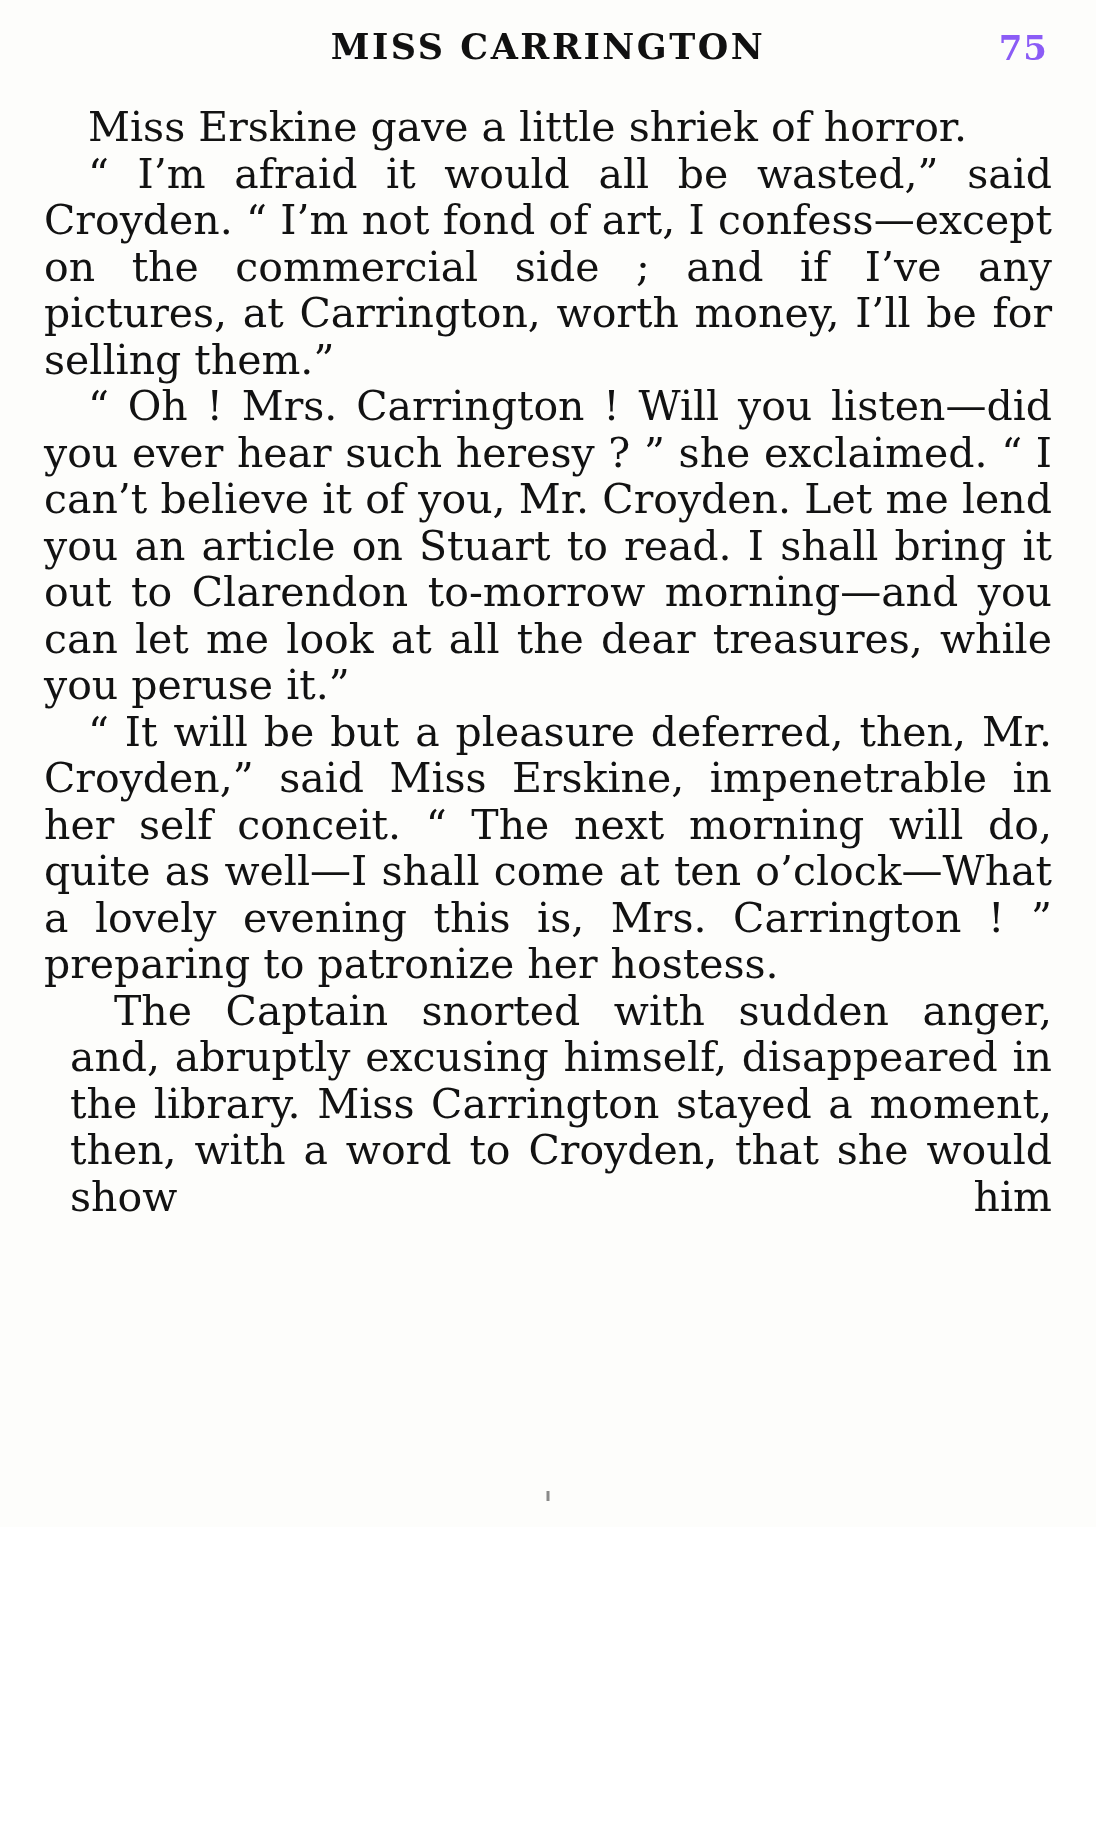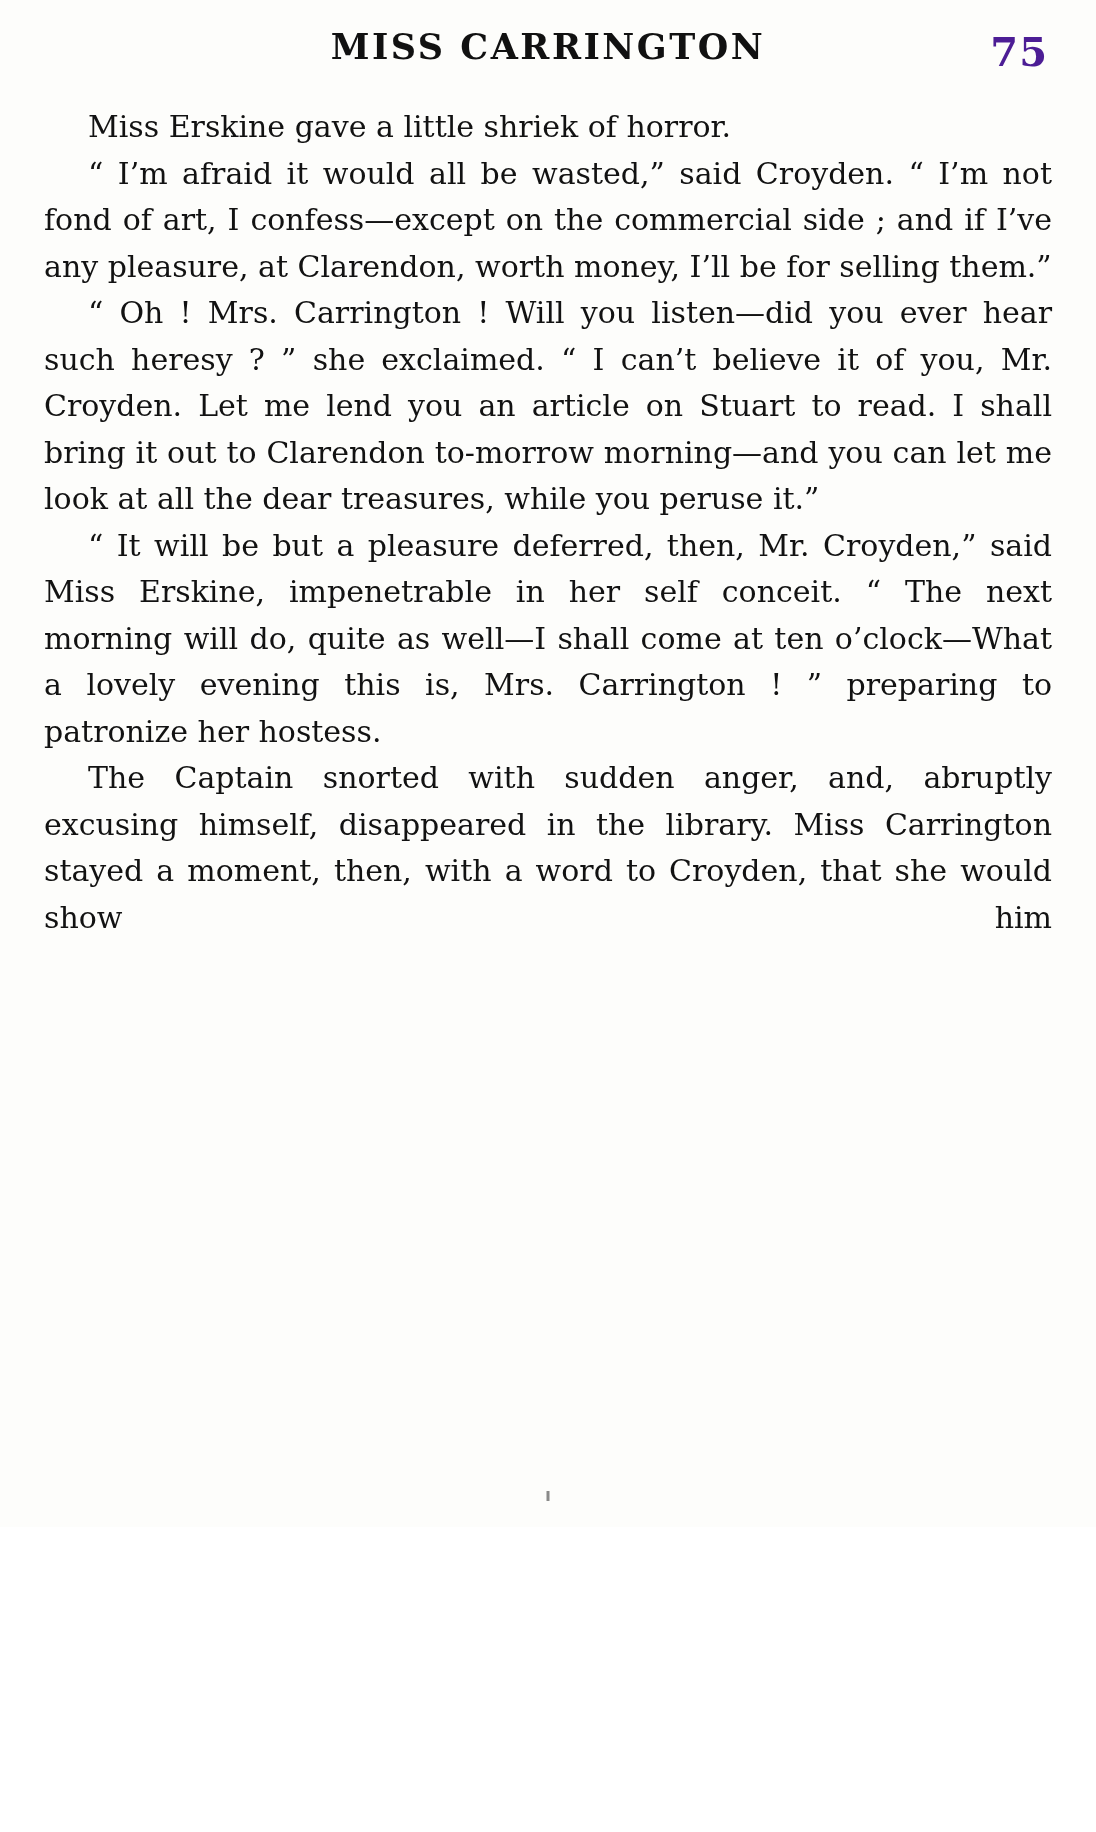--- a/index.html
+++ b/index.html
@@ -41,44 +41,45 @@
     color: #111;
     text-align: center;
     white-space: nowrap;
   }
   .page-number {
     position: absolute;
     right: 48px;
     top: 28px;
     font-family: "DejaVu Serif", serif;
     font-weight: 700;
-    font-size: 40px;
-    color: #4c1d95;
+    font-size: 34px;
+    color: #8b5cf6;
     letter-spacing: 1px;
   }
   .body-text {
     position: absolute;
     top: 104px;
     left: 44px;
     width: 1008px;
     font-family: "DejaVu Serif", serif;
-    font-size: 30px;
+    font-size: 41px;
     line-height: 46.5px;
     text-align: justify;
     color: #121212;
   }
   .body-text p {
     margin: 0;
     text-indent: 44px;
     text-align: justify;
     -webkit-hyphens: none;
     hyphens: none;
   }
   .body-text p:last-child {
     text-align-last: justify;
+    margin-left: 26px;
   }
   .body-text p.lastline-left {
     text-align-last: left;
   }
   .footer-mark {
     position: absolute;
     bottom: 26px;
     left: 50%;
     transform: translateX(-50%);
     width: 3px;
@@ -92,20 +93,20 @@
 
 <div class="page">
 
   <div class="page-header">
     <div class="running-title">MISS CARRINGTON</div>
   </div>
   <div class="page-number">75</div>
 
   <div class="body-text">
     <p>Miss Erskine gave a little shriek of horror.</p>
-    <p>“ I’m afraid it would all be wasted,” said Croyden.  “ I’m not fond of art, I confess—except on the commercial side ;  and if I’ve any pleasure, at Clarendon, worth money, I’ll be for selling them.”</p>
+    <p>“ I’m afraid it would all be wasted,” said Croyden.  “ I’m not fond of art, I confess—except on the commercial side ;  and if I’ve any pictures, at Carrington, worth money, I’ll be for selling them.”</p>
     <p>“ Oh ! Mrs. Carrington ! Will you listen—did you ever hear such heresy ? ” she exclaimed.  “ I can’t believe it of you, Mr. Croyden.  Let me lend you an article on Stuart to read.  I shall bring it out to Clarendon to-morrow morning—and you can let me look at all the dear treasures, while you peruse it.”</p>
     <p>“ It will be but a pleasure deferred, then, Mr. Croyden,” said Miss Erskine, impenetrable in her self conceit.  “ The next morning will do, quite as well—I shall come at ten o’clock—What a lovely evening this is, Mrs. Carrington ! ” preparing to patronize her hostess.</p>
     <p>The Captain snorted with sudden anger, and, abruptly excusing himself, disappeared in the library.  Miss Carrington stayed a moment, then, with a word to Croyden, that she would show him</p>
   </div>
 
   <div class="footer-mark"></div>
 </div>
 
 </body></html>

